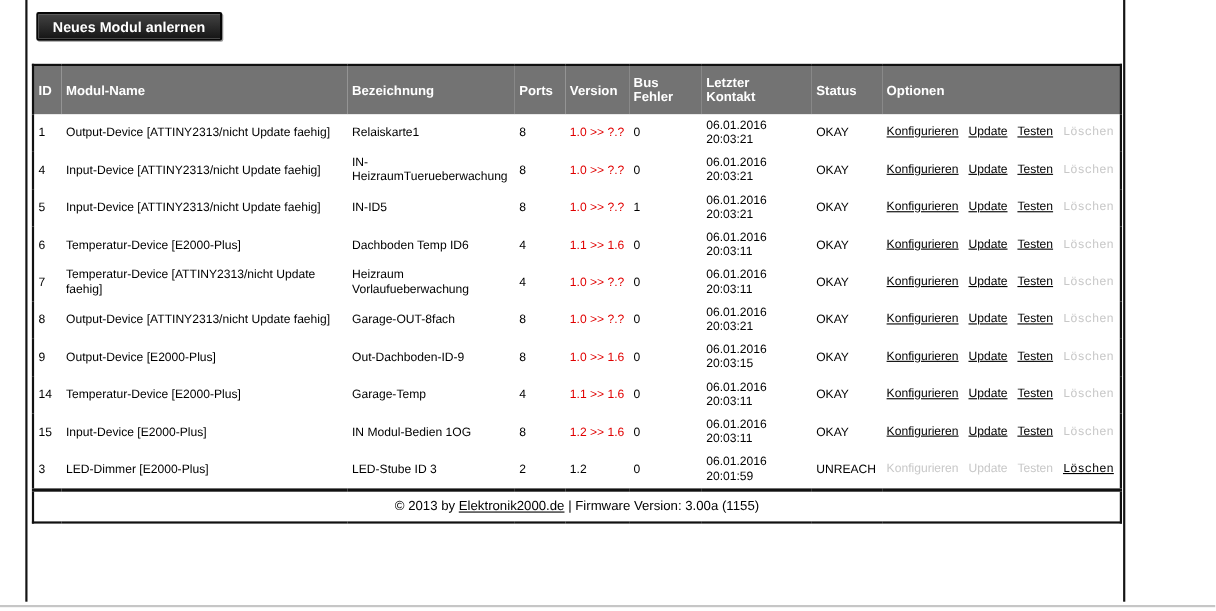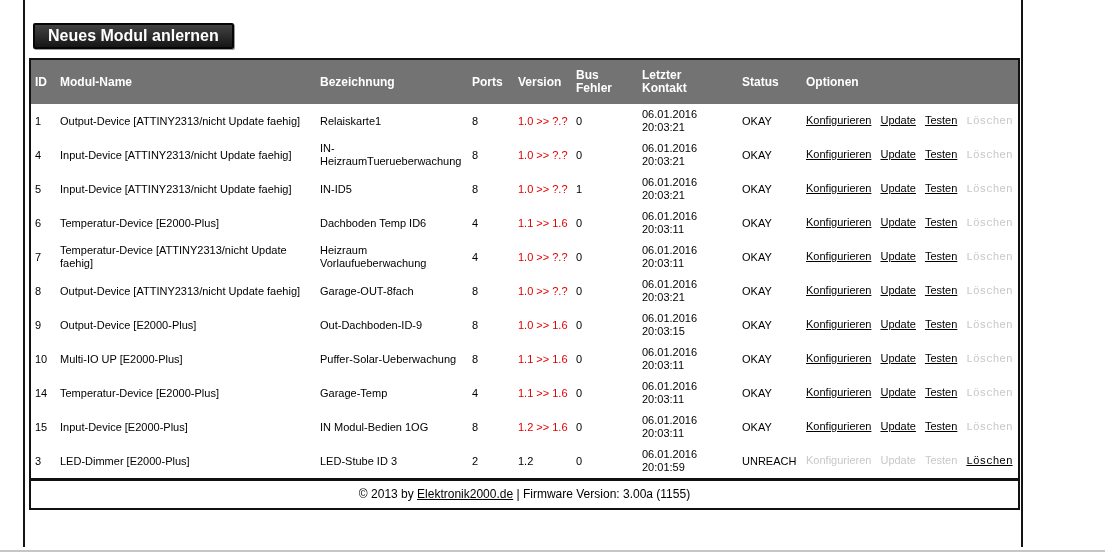--- a/index.html
+++ b/index.html
@@ -5,24 +5,24 @@
   * { margin: 0; padding: 0; box-sizing: border-box; }
   html, body { width: 1105px; height: 555px; background: #ffffff; overflow: hidden; }
   body { font-family: "Liberation Sans", "DejaVu Sans", sans-serif; color: #000; position: relative; }
 
   .page-border { position: absolute; top: 0; width: 2px; height: 547px; background: #141414; }
   .page-border.left  { left: 23px; }
   .page-border.right { left: 1021px; }
   .window-bottom-edge { position: absolute; top: 550px; left: 0; width: 1105px; height: 2px; background: #c6c6c6; }
 
   .learn-btn {
-    position: absolute; left: 33px; top: 23px; height: 26px; padding: 0 13px;
+    position: absolute; left: 33px; top: 11px; height: 26px; padding: 0 13px;
     background: linear-gradient(#424242, #161616);
     border: 2px solid #060606; border-radius: 2px;
-    color: #ffffff; font-weight: bold; font-size: 16px;
+    color: #ffffff; font-weight: bold; font-size: 13px;
     font-family: "Liberation Sans", "DejaVu Sans", sans-serif;
     cursor: pointer; box-shadow: 1px 1px 0 #9a9a9a;
   }
 
   table.modules {
     position: absolute; left: 29px; top: 58px; width: 989px;
     border-collapse: collapse; table-layout: fixed;
     border: 2px solid #111;
   }
   col.c-id      { width: 26px; }
@@ -174,32 +174,20 @@
     <td>Out-Dachboden-ID-9</td>
     <td>8</td>
     <td class="version red">1.0 &gt;&gt; 1.6</td>
     <td>0</td>
     <td>06.01.2016
 20:03:15</td>
     <td>OKAY</td>
     <td class="options"><a class="opt-link" href="#">Konfigurieren</a><a class="opt-link" href="#">Update</a><a class="opt-link" href="#">Testen</a><a class="opt-link disabled">Löschen</a></td>
   </tr>
       <tr>
-    <td>10</td>
-    <td>Multi-IO UP [E2000-Plus]</td>
-    <td>Puffer-Solar-Ueberwachung</td>
-    <td>8</td>
-    <td class="version red">1.1 &gt;&gt; 1.6</td>
-    <td>0</td>
-    <td>06.01.2016
-20:03:11</td>
-    <td>OKAY</td>
-    <td class="options"><a class="opt-link" href="#">Konfigurieren</a><a class="opt-link" href="#">Update</a><a class="opt-link" href="#">Testen</a><a class="opt-link disabled">Löschen</a></td>
-  </tr>
-      <tr>
     <td>14</td>
     <td>Temperatur-Device [E2000-Plus]</td>
     <td>Garage-Temp</td>
     <td>4</td>
     <td class="version red">1.1 &gt;&gt; 1.6</td>
     <td>0</td>
     <td>06.01.2016
 20:03:11</td>
     <td>OKAY</td>
     <td class="options"><a class="opt-link" href="#">Konfigurieren</a><a class="opt-link" href="#">Update</a><a class="opt-link" href="#">Testen</a><a class="opt-link disabled">Löschen</a></td>

